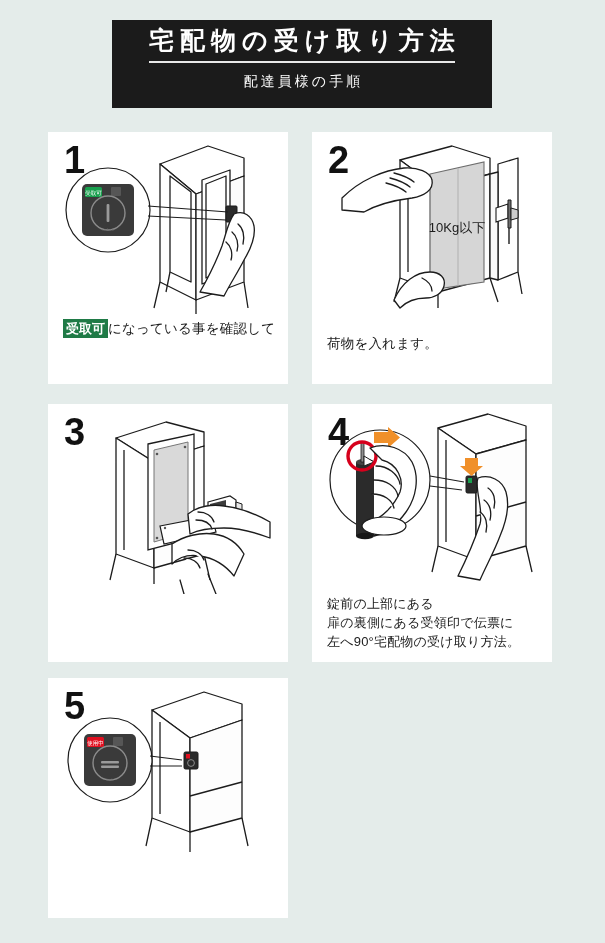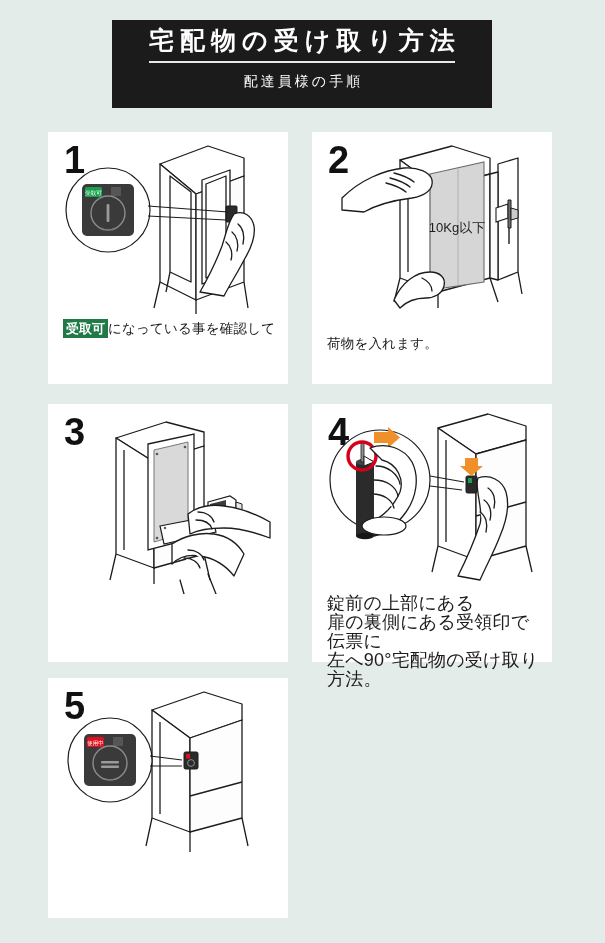--- a/index.html
+++ b/index.html
@@ -86,21 +86,21 @@
     left: 15px;
     font-size: 13.5px;
     color: #1c1c1c;
     line-height: 20px;
     letter-spacing: 0.2px;
     width: 218px;
   }
   .cap-1 { top: 187px; }
   .cap-2 { top: 188px; margin-top: 14px; }
   .cap-3 { top: 192px; }
-  .cap-4 { top: 190px; font-size: 18px; line-height: 19px; }
+  .cap-4 { top: 190px; font-size: 13px; line-height: 19px; }
   .cap-5 { top: 178px; }
 
   .badge {
     display: inline-block;
     color: #ffffff;
     font-size: 13px;
     font-weight: bold;
     line-height: 17px;
     padding: 1px 3px 1px 3px;
     vertical-align: baseline;

